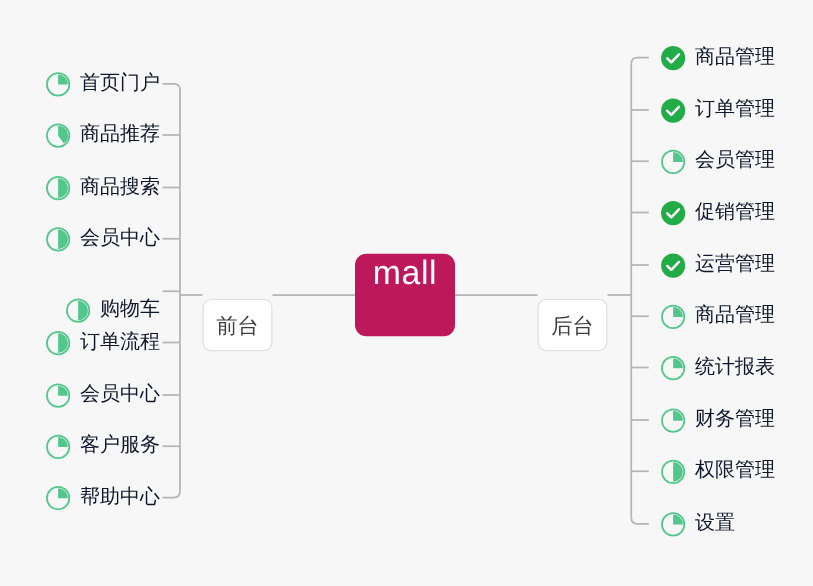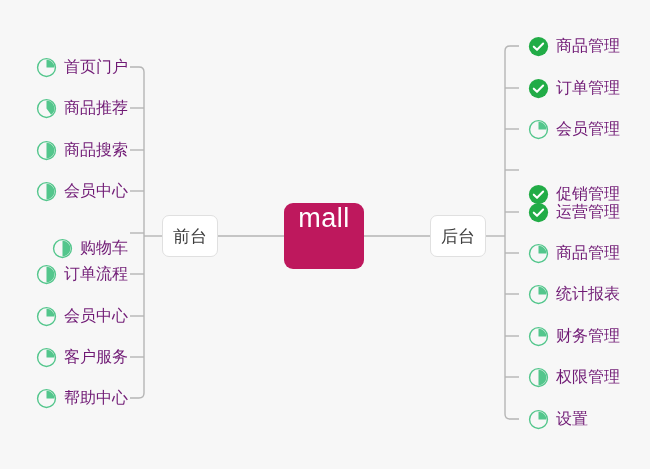--- a/index.html
+++ b/index.html
@@ -54,32 +54,33 @@
     height: 42px;
     background: #ffffff;
     border: 1px solid #e0e0e0;
     border-radius: 7px;
     display: flex;
     align-items: center;
     justify-content: center;
     font-size: 17px;
     color: #3d3d3d;
     box-sizing: border-box;
+    margin-top: 24px;
   }
   .branch-left  { left: 162px; top: 215px; }
   .branch-right { left: 430px; top: 215px; }
 
   
   .leaf {
     position: absolute;
     display: flex;
     align-items: center;
     height: 24px;
     font-size: 16px;
-    color: #701a75;
+    color: #0f172a;
     white-space: nowrap;
   }
   .leaf-left {
     right: 522px;          
     flex-direction: row;
     justify-content: flex-end;
     align-items: center;
   }
   .leaf-right {
     left: 528px;
@@ -220,21 +221,21 @@
         </svg>
         <span class="leaf-label">订单管理</span>
       </div>
       <div class="leaf leaf-right" style="top: 117px;">
         <svg viewBox="0 0 24 24" class="leaf-icon">
           <circle cx="12" cy="12" r="10.2" fill="none" stroke="#53c68c" stroke-width="1.6"></circle>
           <path d="M12,12 L12,3 A9,9 0 0,1 21.00,12.00 Z" fill="#53c68c"></path>
         </svg>
         <span class="leaf-label">会员管理</span>
       </div>
-      <div class="leaf leaf-right" style="top: 158px; margin-top: 24px;">
+      <div class="leaf leaf-right" style="top: 158px;">
         <svg viewBox="0 0 24 24" class="leaf-icon">
           <circle cx="12" cy="12" r="11" fill="#22ac47"></circle>
           <path d="M6.6,12.2 L10.3,15.8 L17.3,8.6" fill="none" stroke="#ffffff" stroke-width="2.3" stroke-linecap="round" stroke-linejoin="round"></path>
         </svg>
         <span class="leaf-label">促销管理</span>
       </div>
       <div class="leaf leaf-right" style="top: 200px;">
         <svg viewBox="0 0 24 24" class="leaf-icon">
           <circle cx="12" cy="12" r="11" fill="#22ac47"></circle>
           <path d="M6.6,12.2 L10.3,15.8 L17.3,8.6" fill="none" stroke="#ffffff" stroke-width="2.3" stroke-linecap="round" stroke-linejoin="round"></path>

